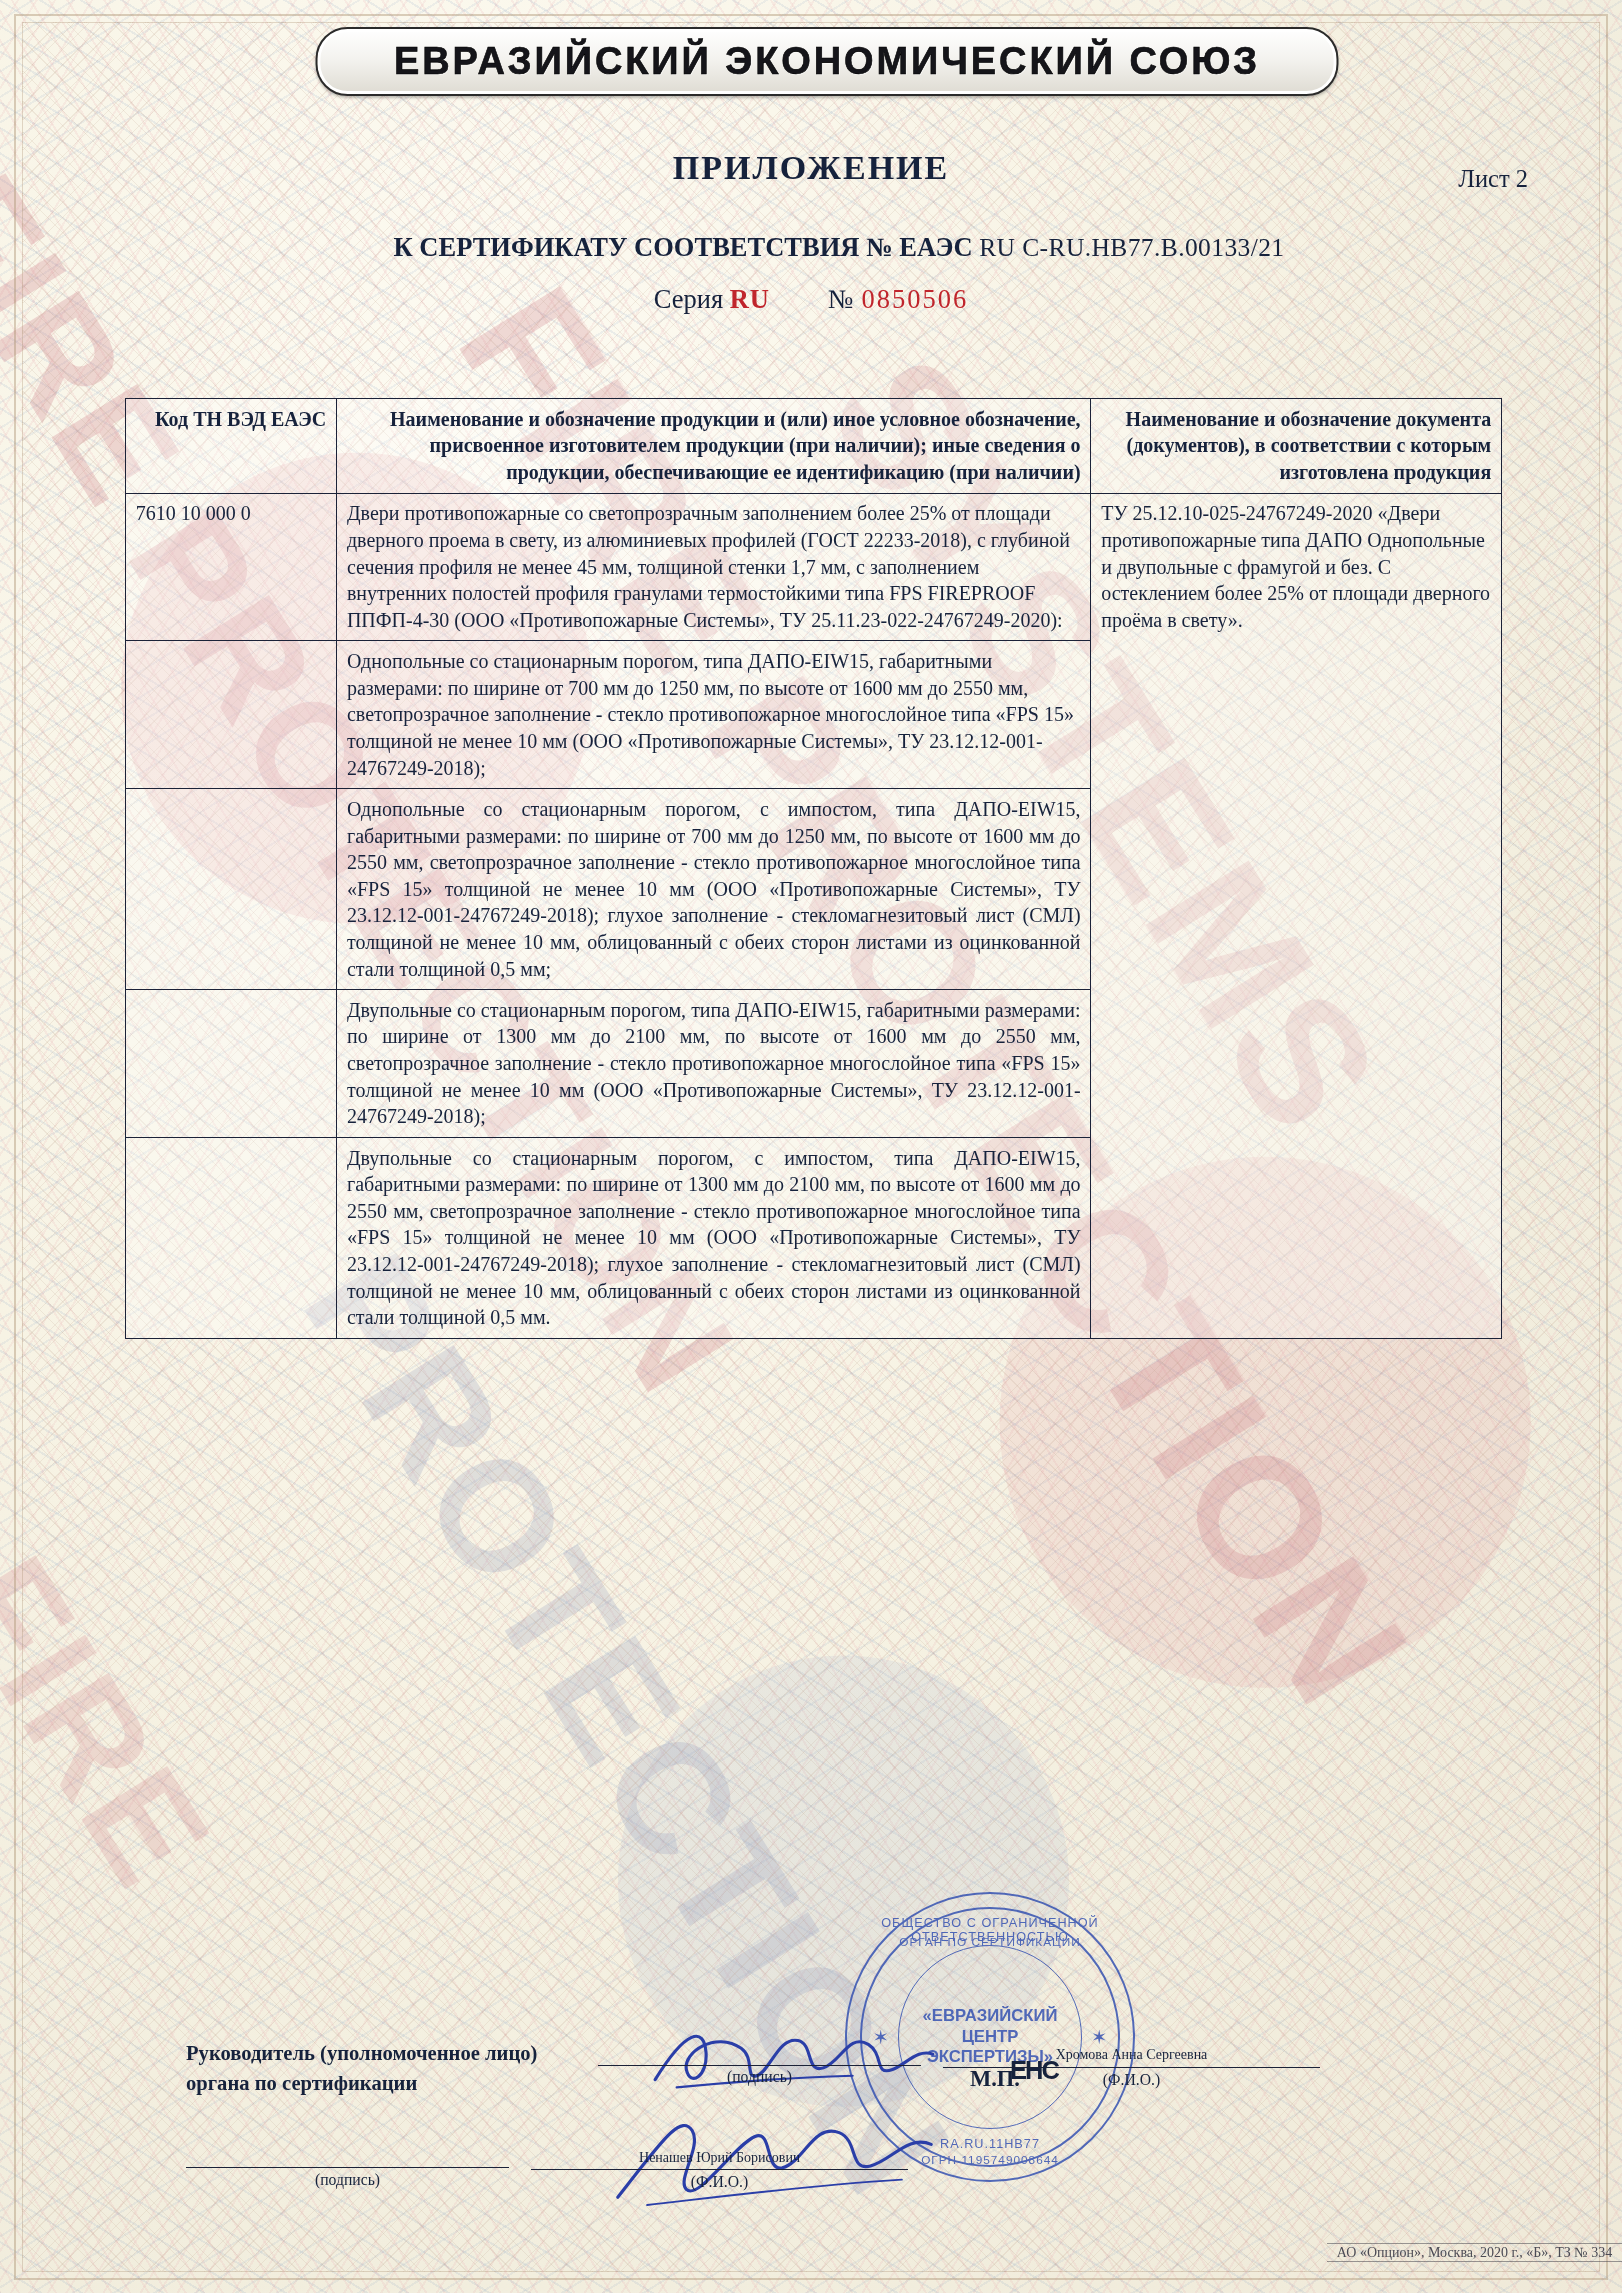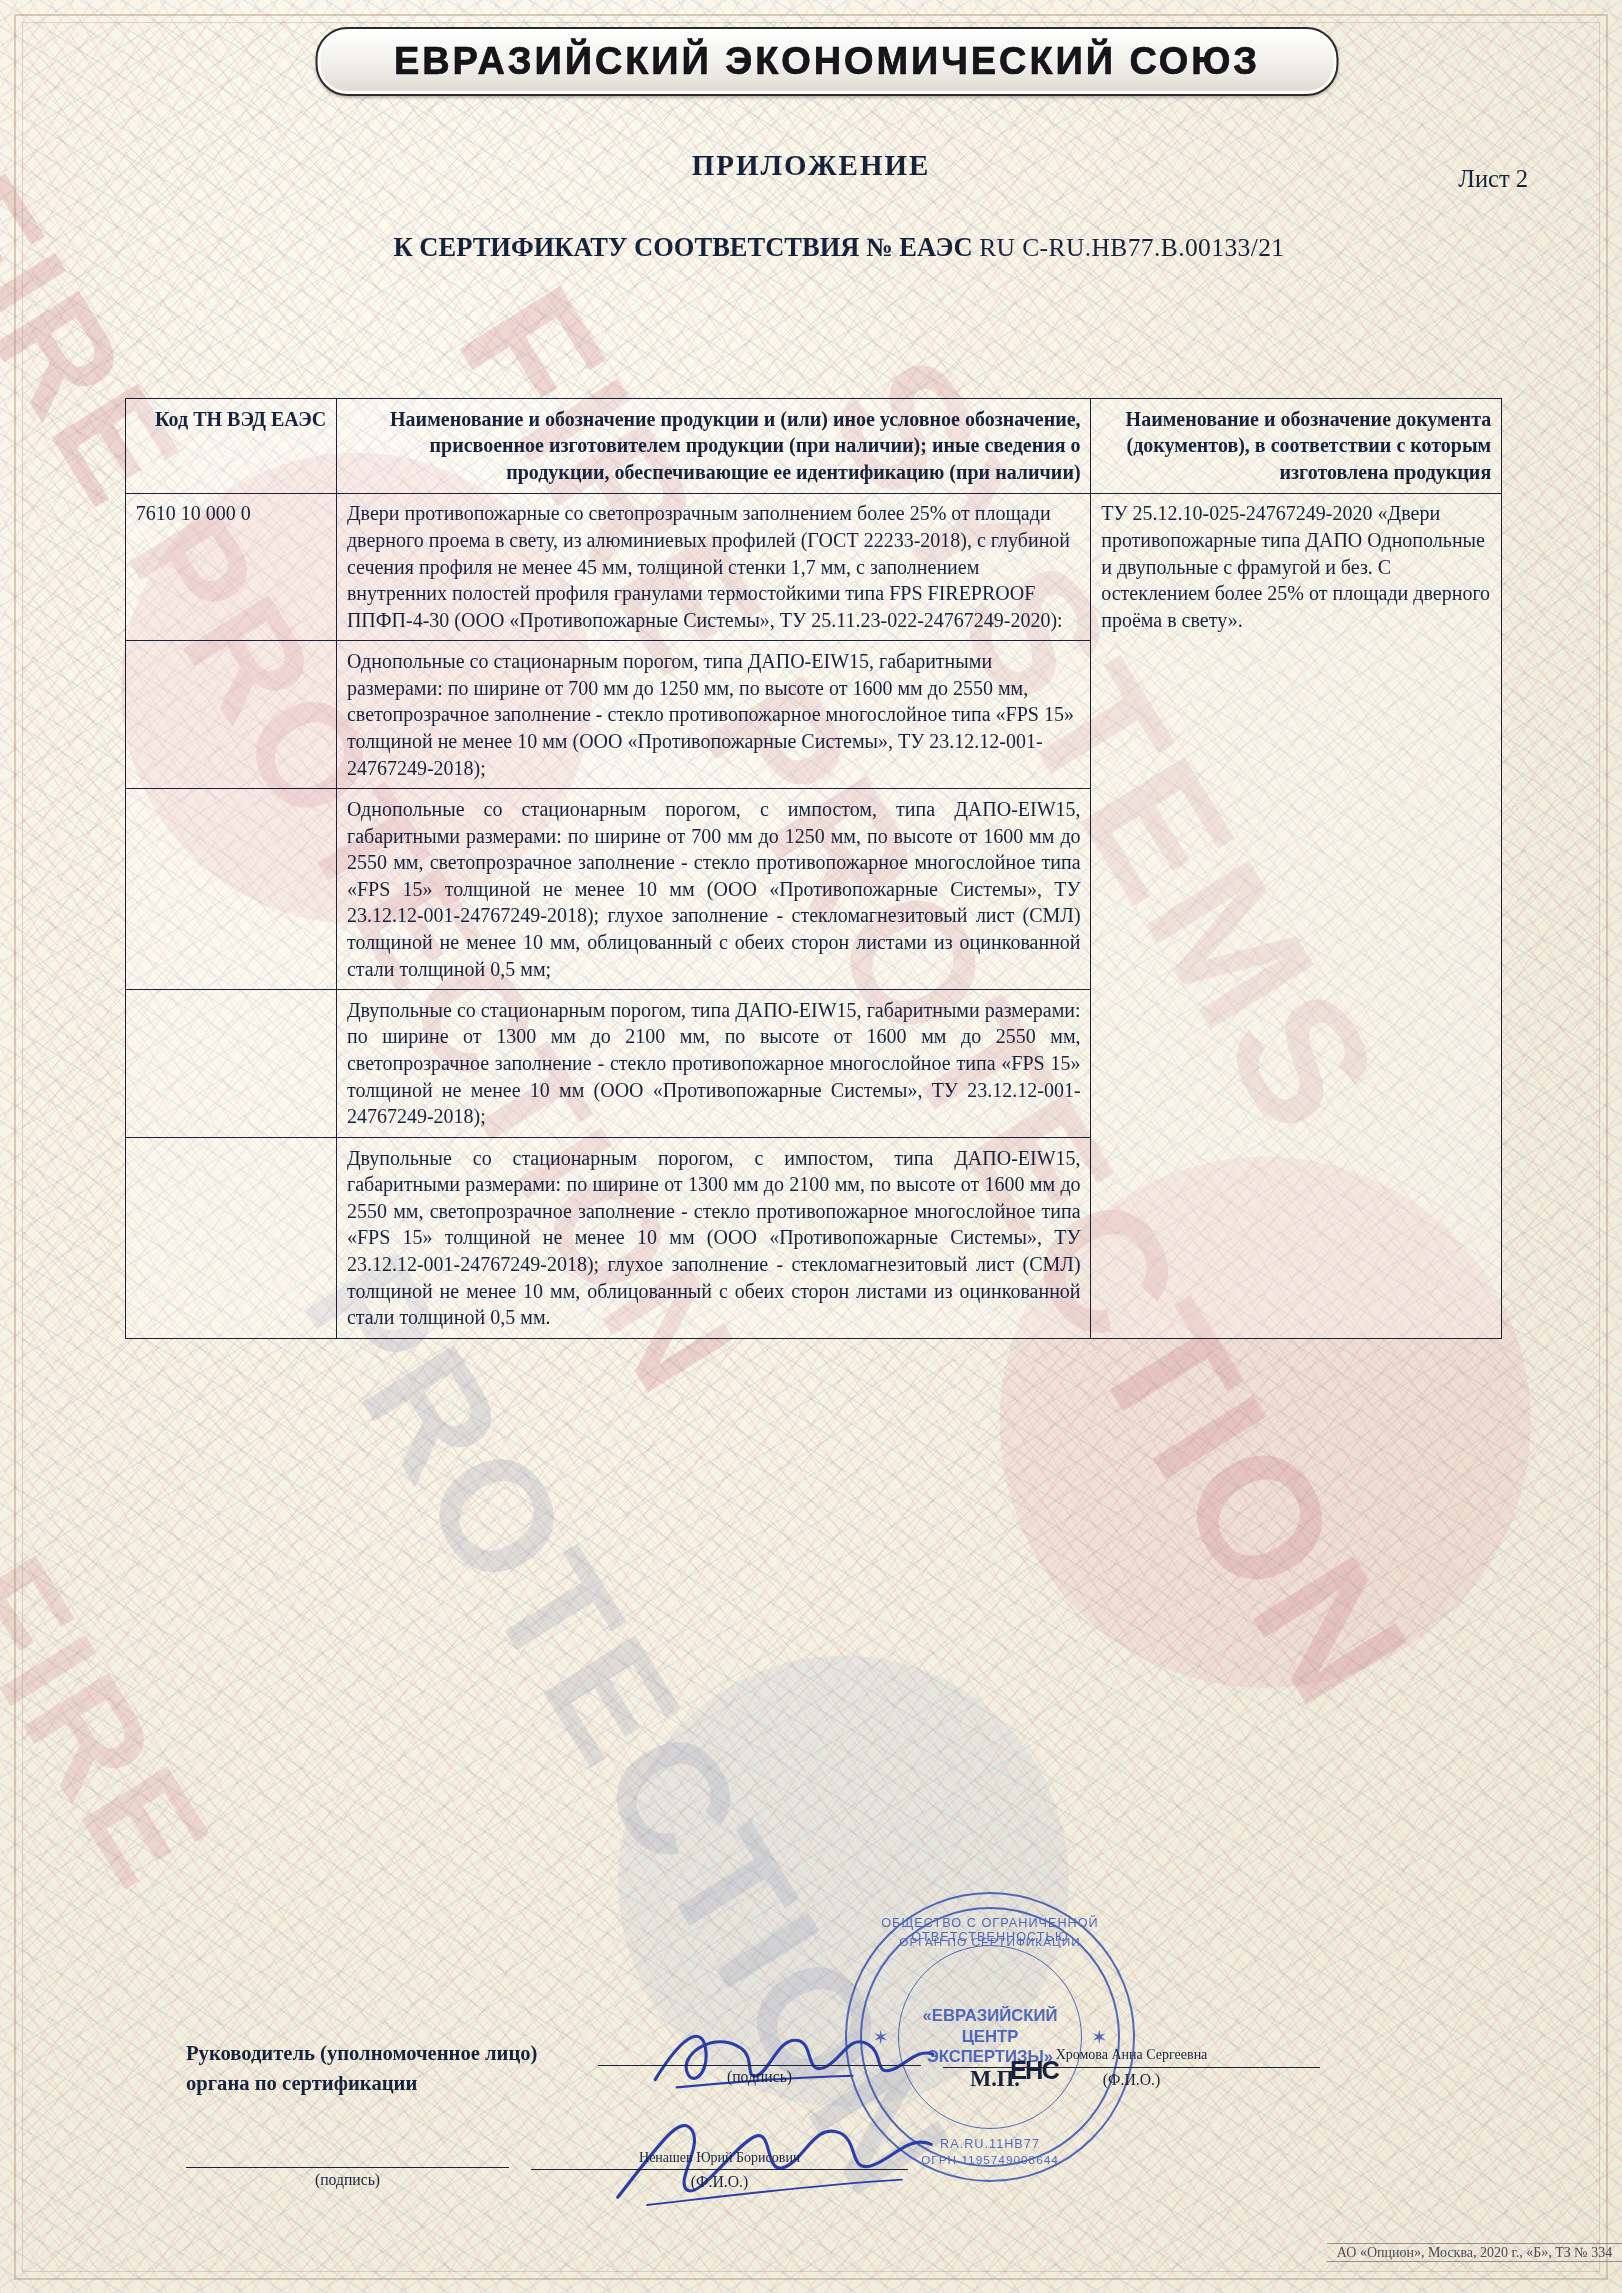--- a/index.html
+++ b/index.html
@@ -107,21 +107,21 @@
     right: 94px;
     top: 165px;
     font-size: 24.5px;
   }
   .title {
     position: absolute;
     top: 149px;
     left: 0;
     width: 100%;
     text-align: center;
-    font-size: 29px;
+    font-size: 34px;
     font-weight: bold;
     letter-spacing: 2px;
   }
   .subtitle-row {
     position: absolute;
     top: 232px;
     left: 0;
     width: 100%;
     text-align: center;
     font-size: 26.5px;
@@ -345,20 +345,26 @@
   </div>
 
   <div class="sheet-no">Лист 2</div>
   <div class="title">ПРИЛОЖЕНИЕ</div>
 
   <div class="subtitle-row">
     <span>К СЕРТИФИКАТУ СООТВЕТСТВИЯ № ЕАЭС</span>
     <span class="cert-no">RU C-RU.НВ77.В.00133/21</span>
   </div>
 
+  <div class="series-row">
+    <span class="lbl">Серия</span>
+    <span class="ru">RU</span>
+    <span class="num-prefix num">№</span>
+    <span style="color:#c0252c;letter-spacing:2px;">0850506</span>
+  </div>
 
   <table class="main">
     <thead>
       <tr>
         <th class="col-code">Код ТН ВЭД ЕАЭС</th>
         <th class="col-name just">Наименование и обозначение продукции и (или) иное условное обозначение, присвоенное изготовителем продукции (при наличии); иные сведения о продукции, обеспечивающие ее идентификацию (при наличии)</th>
         <th class="col-doc just">Наименование и обозначение документа (документов), в соответствии с которым изготовлена продукция</th>
       </tr>
     </thead>
     <tbody>

